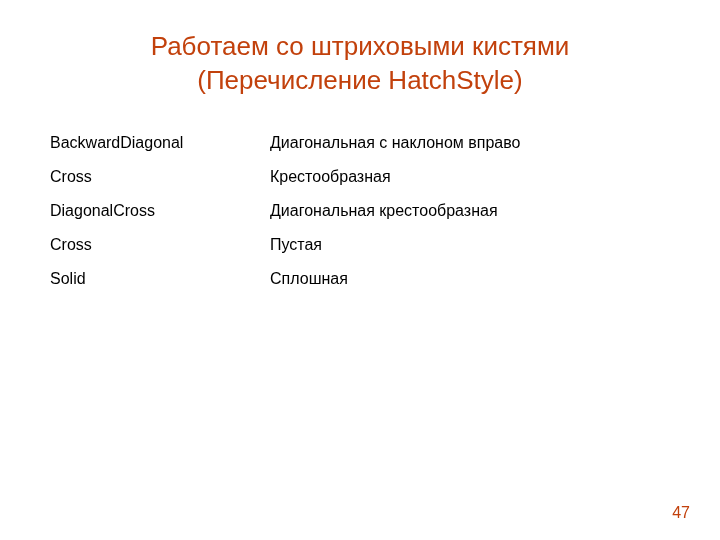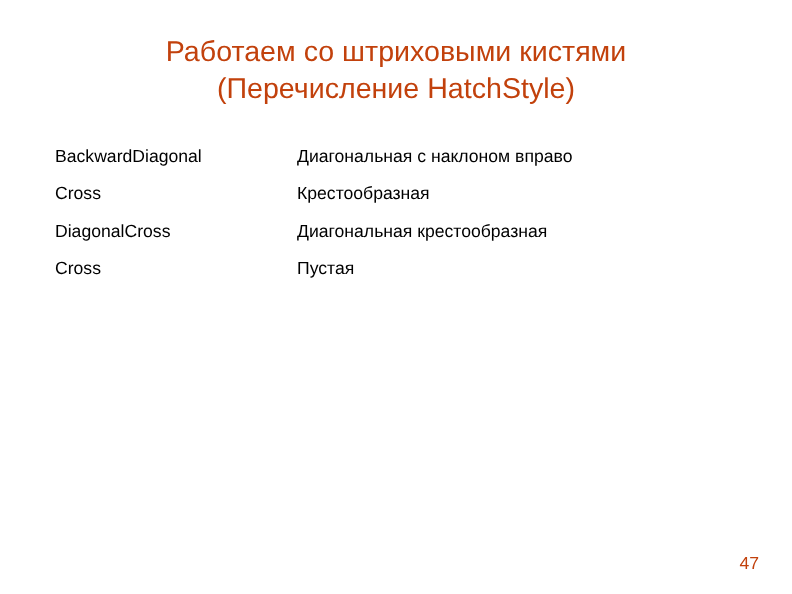--- a/index.html
+++ b/index.html
@@ -75,16 +75,20 @@
         <td>Крестообразная</td>
       </tr>
       <tr>
         <td>DiagonalCross</td>
         <td>Диагональная крестообразная</td>
       </tr>
       <tr>
         <td>Cross</td>
         <td>Пустая</td>
       </tr>
+      <tr>
+        <td>Solid</td>
+        <td>Сплошная</td>
+      </tr>
     </tbody>
 </table>
 
 <span class="page-number">47</span>
 
 </body></html>

